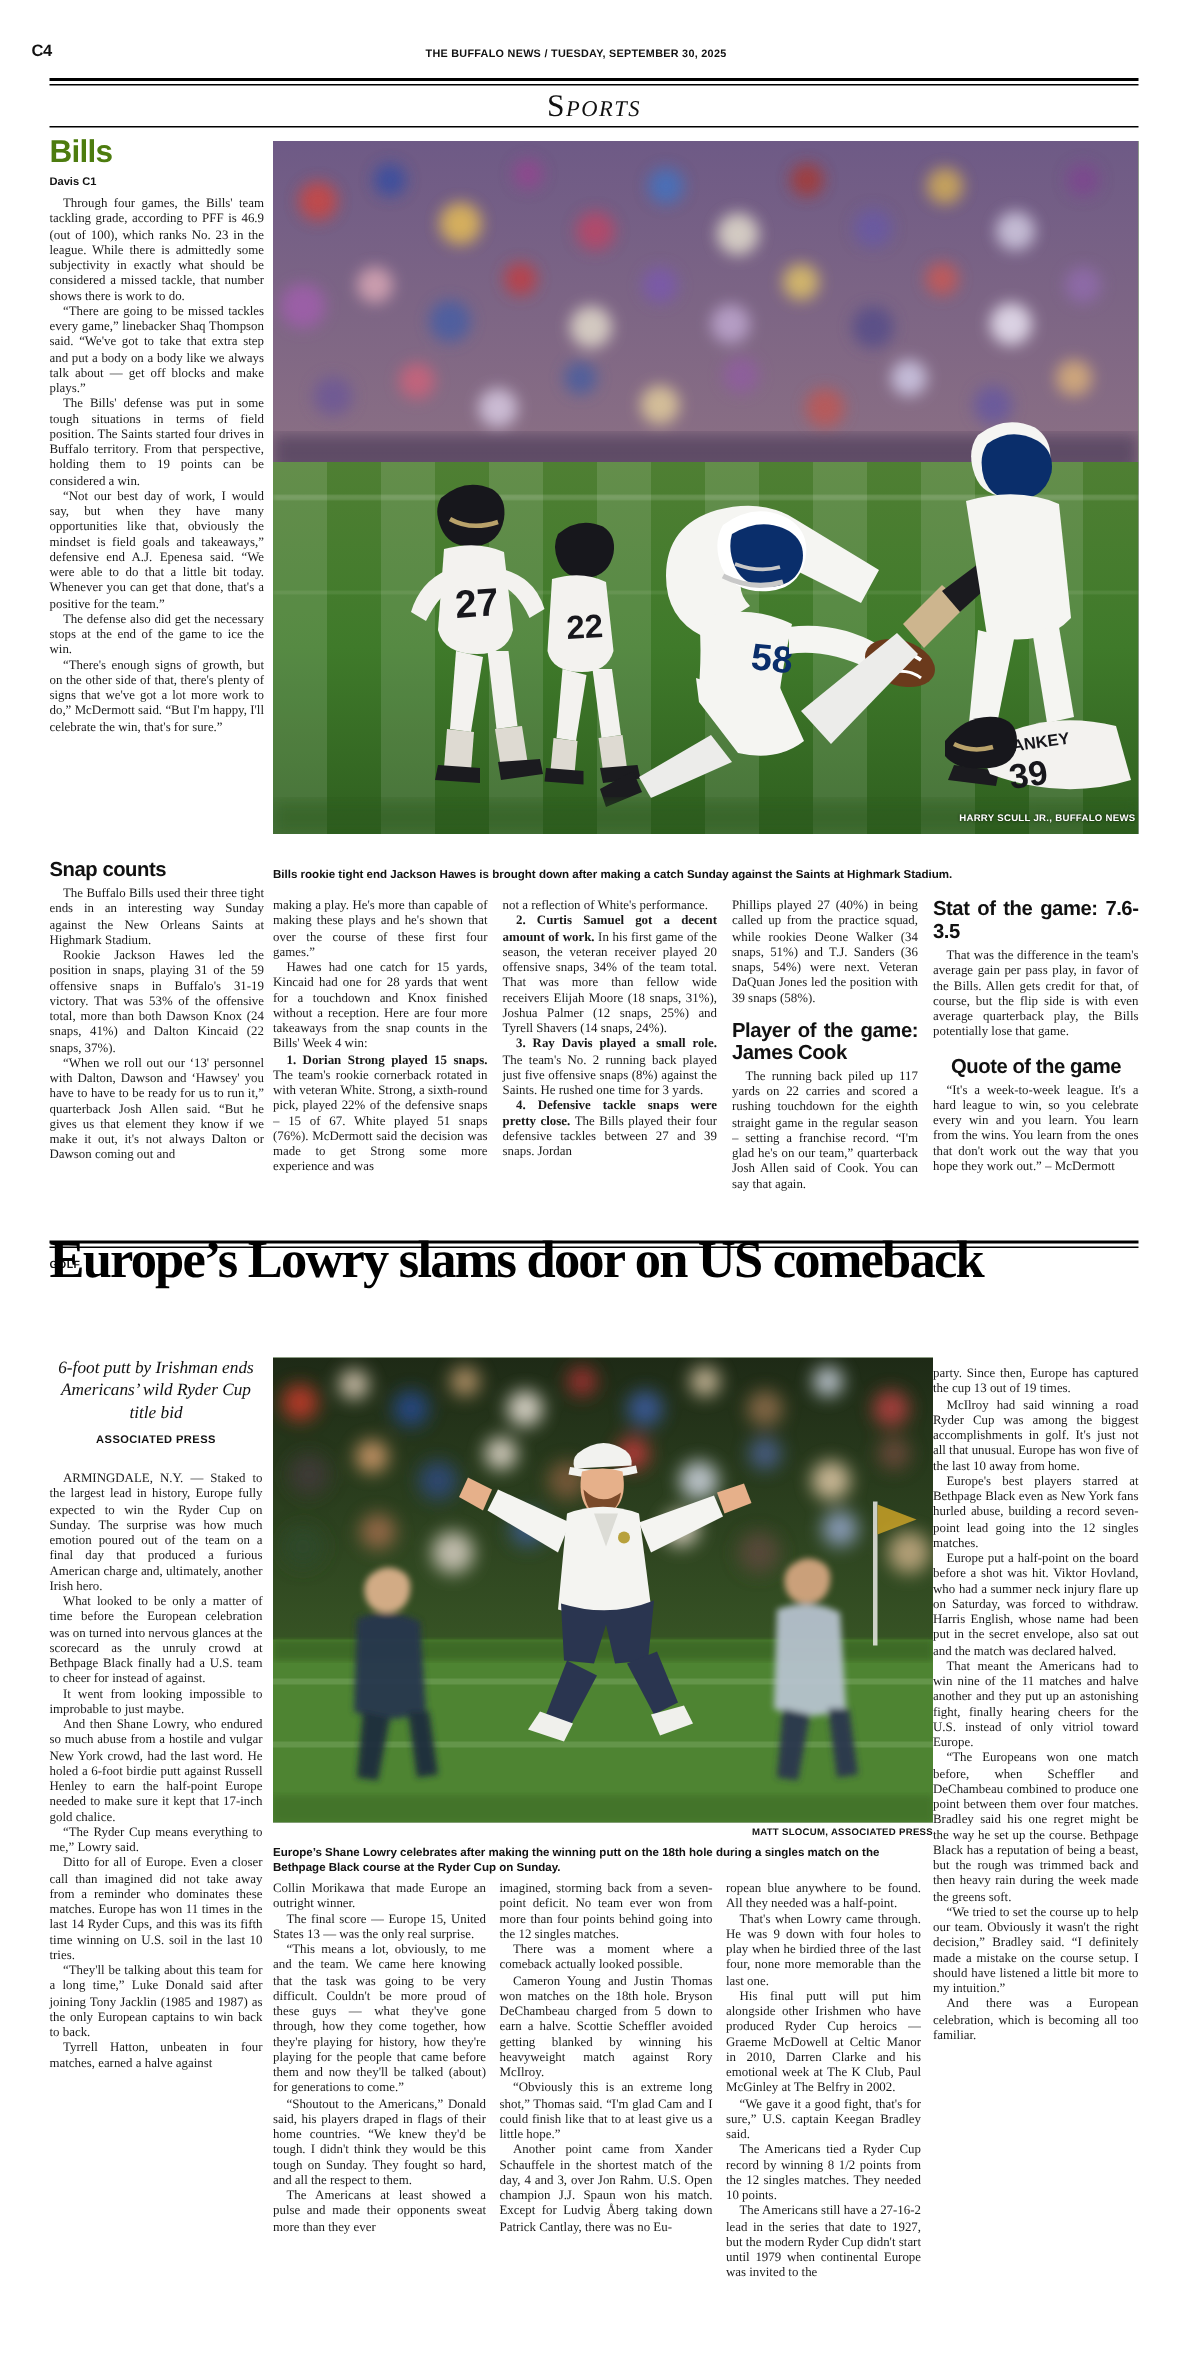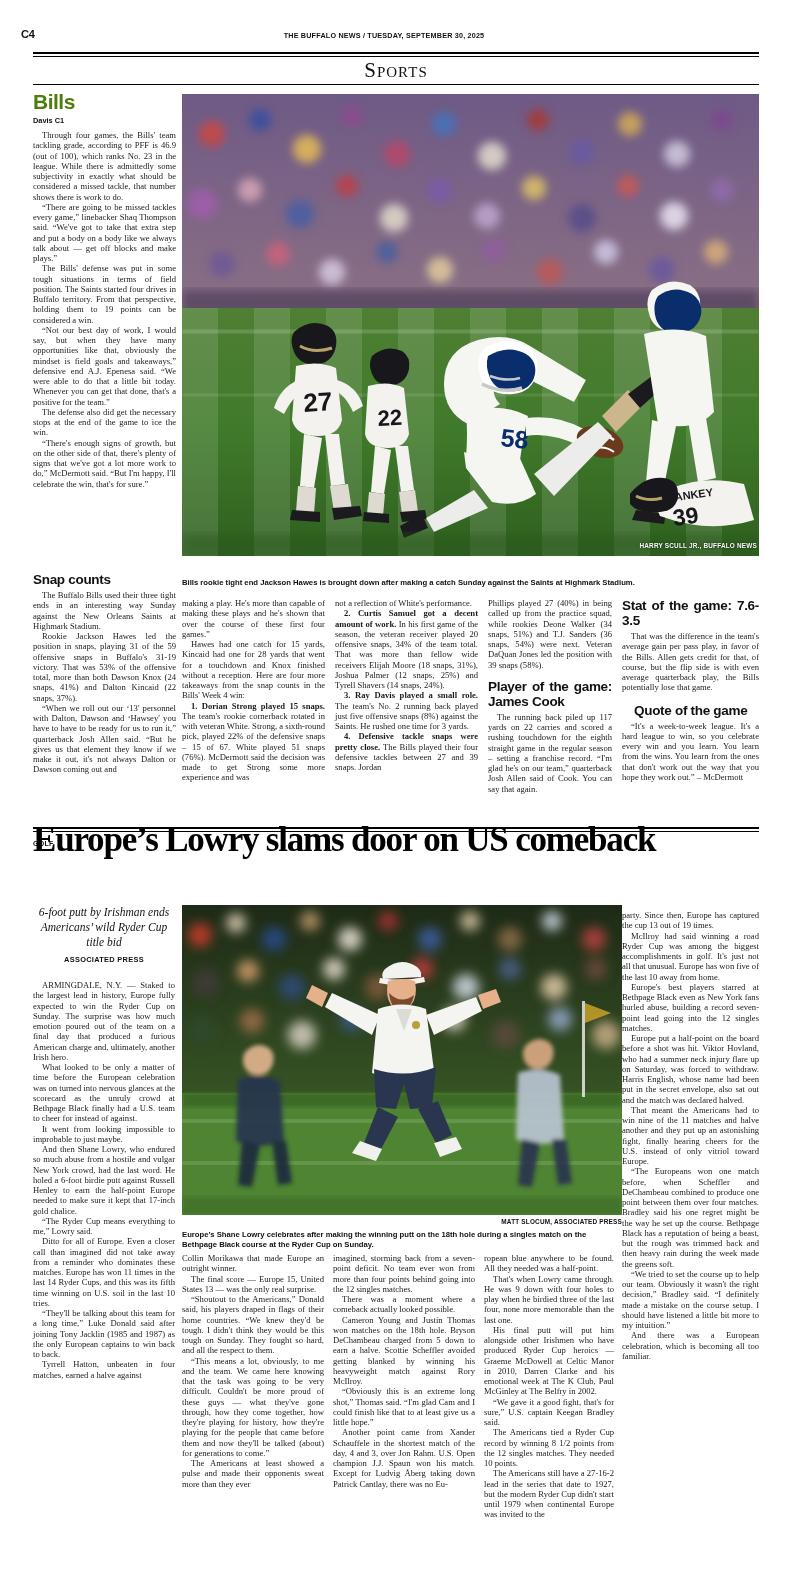--- a/index.html
+++ b/index.html
@@ -67,21 +67,21 @@
     position: absolute;
     left: 33px;
     width: 726px;
     top: 58px;
     text-align: center;
     font-family: "Liberation Serif", serif;
     font-size: 21px;
     letter-spacing: 1px;
     color: #111;
   }
-  .section-banner .sm { font-size: 15px; }
+  .section-banner .sm { font-size: 15px; font-style: italic; }
   .rule-single {
     position: absolute;
     left: 33px;
     width: 726px;
     border-top: 1.2px solid #000;
   }
   #rule-under-banner { top: 84px; }
 
   
   .col {
@@ -561,22 +561,22 @@
     <p>And then Shane Lowry, who endured so much abuse from a hostile and vulgar New York crowd, had the last word. He holed a 6-foot birdie putt against Russell Henley to earn the half-point Europe needed to make sure it kept that 17-inch gold chalice.</p>
     <p>“The Ryder Cup means everything to me,” Lowry said.</p>
     <p>Ditto for all of Europe. Even a closer call than imagined did not take away from a reminder who dominates these matches. Europe has won 11 times in the last 14 Ryder Cups, and this was its fifth time winning on U.S. soil in the last 10 tries.</p>
     <p>“They'll be talking about this team for a long time,” Luke Donald said after joining Tony Jacklin (1985 and 1987) as the only European captains to win back to back.</p>
     <p>Tyrrell Hatton, unbeaten in four matches, earned a halve against</p>
   </div>
 
   <div class="col" style="left:182px; top:1253px; width:142px;">
     <p class="noindent">Collin Morikawa that made Europe an outright winner.</p>
     <p>The final score — Europe 15, United States 13 — was the only real surprise.</p>
+    <p>“This means a lot, obviously, to me and the team. We came here knowing that the task was going to be very difficult. Couldn't be more proud of these guys — what they've gone through, how they come together, how they're playing for history, how they're playing for the people that came before them and now they'll be talked (about) for generations to come.”</p>
     <p>“Shoutout to the Americans,” Donald said, his players draped in flags of their home countries. “We knew they'd be tough. I didn't think they would be this tough on Sunday. They fought so hard, and all the respect to them.</p>
-    <p>“This means a lot, obviously, to me and the team. We came here knowing that the task was going to be very difficult. Couldn't be more proud of these guys — what they've gone through, how they come together, how they're playing for history, how they're playing for the people that came before them and now they'll be talked (about) for generations to come.”</p>
     <p>The Americans at least showed a pulse and made their opponents sweat more than they ever</p>
   </div>
 
   <div class="col" style="left:333px; top:1253px; width:142px;">
     <p class="noindent">imagined, storming back from a seven-point deficit. No team ever won from more than four points behind going into the 12 singles matches.</p>
     <p>There was a moment where a comeback actually looked possible.</p>
     <p>Cameron Young and Justin Thomas won matches on the 18th hole. Bryson DeChambeau charged from 5 down to earn a halve. Scottie Scheffler avoided getting blanked by winning his heavyweight match against Rory McIlroy.</p>
     <p>“Obviously this is an extreme long shot,” Thomas said. “I'm glad Cam and I could finish like that to at least give us a little hope.”</p>
     <p>Another point came from Xander Schauffele in the shortest match of the day, 4 and 3, over Jon Rahm. U.S. Open champion J.J. Spaun won his match. Except for Ludvig Åberg taking down Patrick Cantlay, there was no Eu-</p>
   </div>

